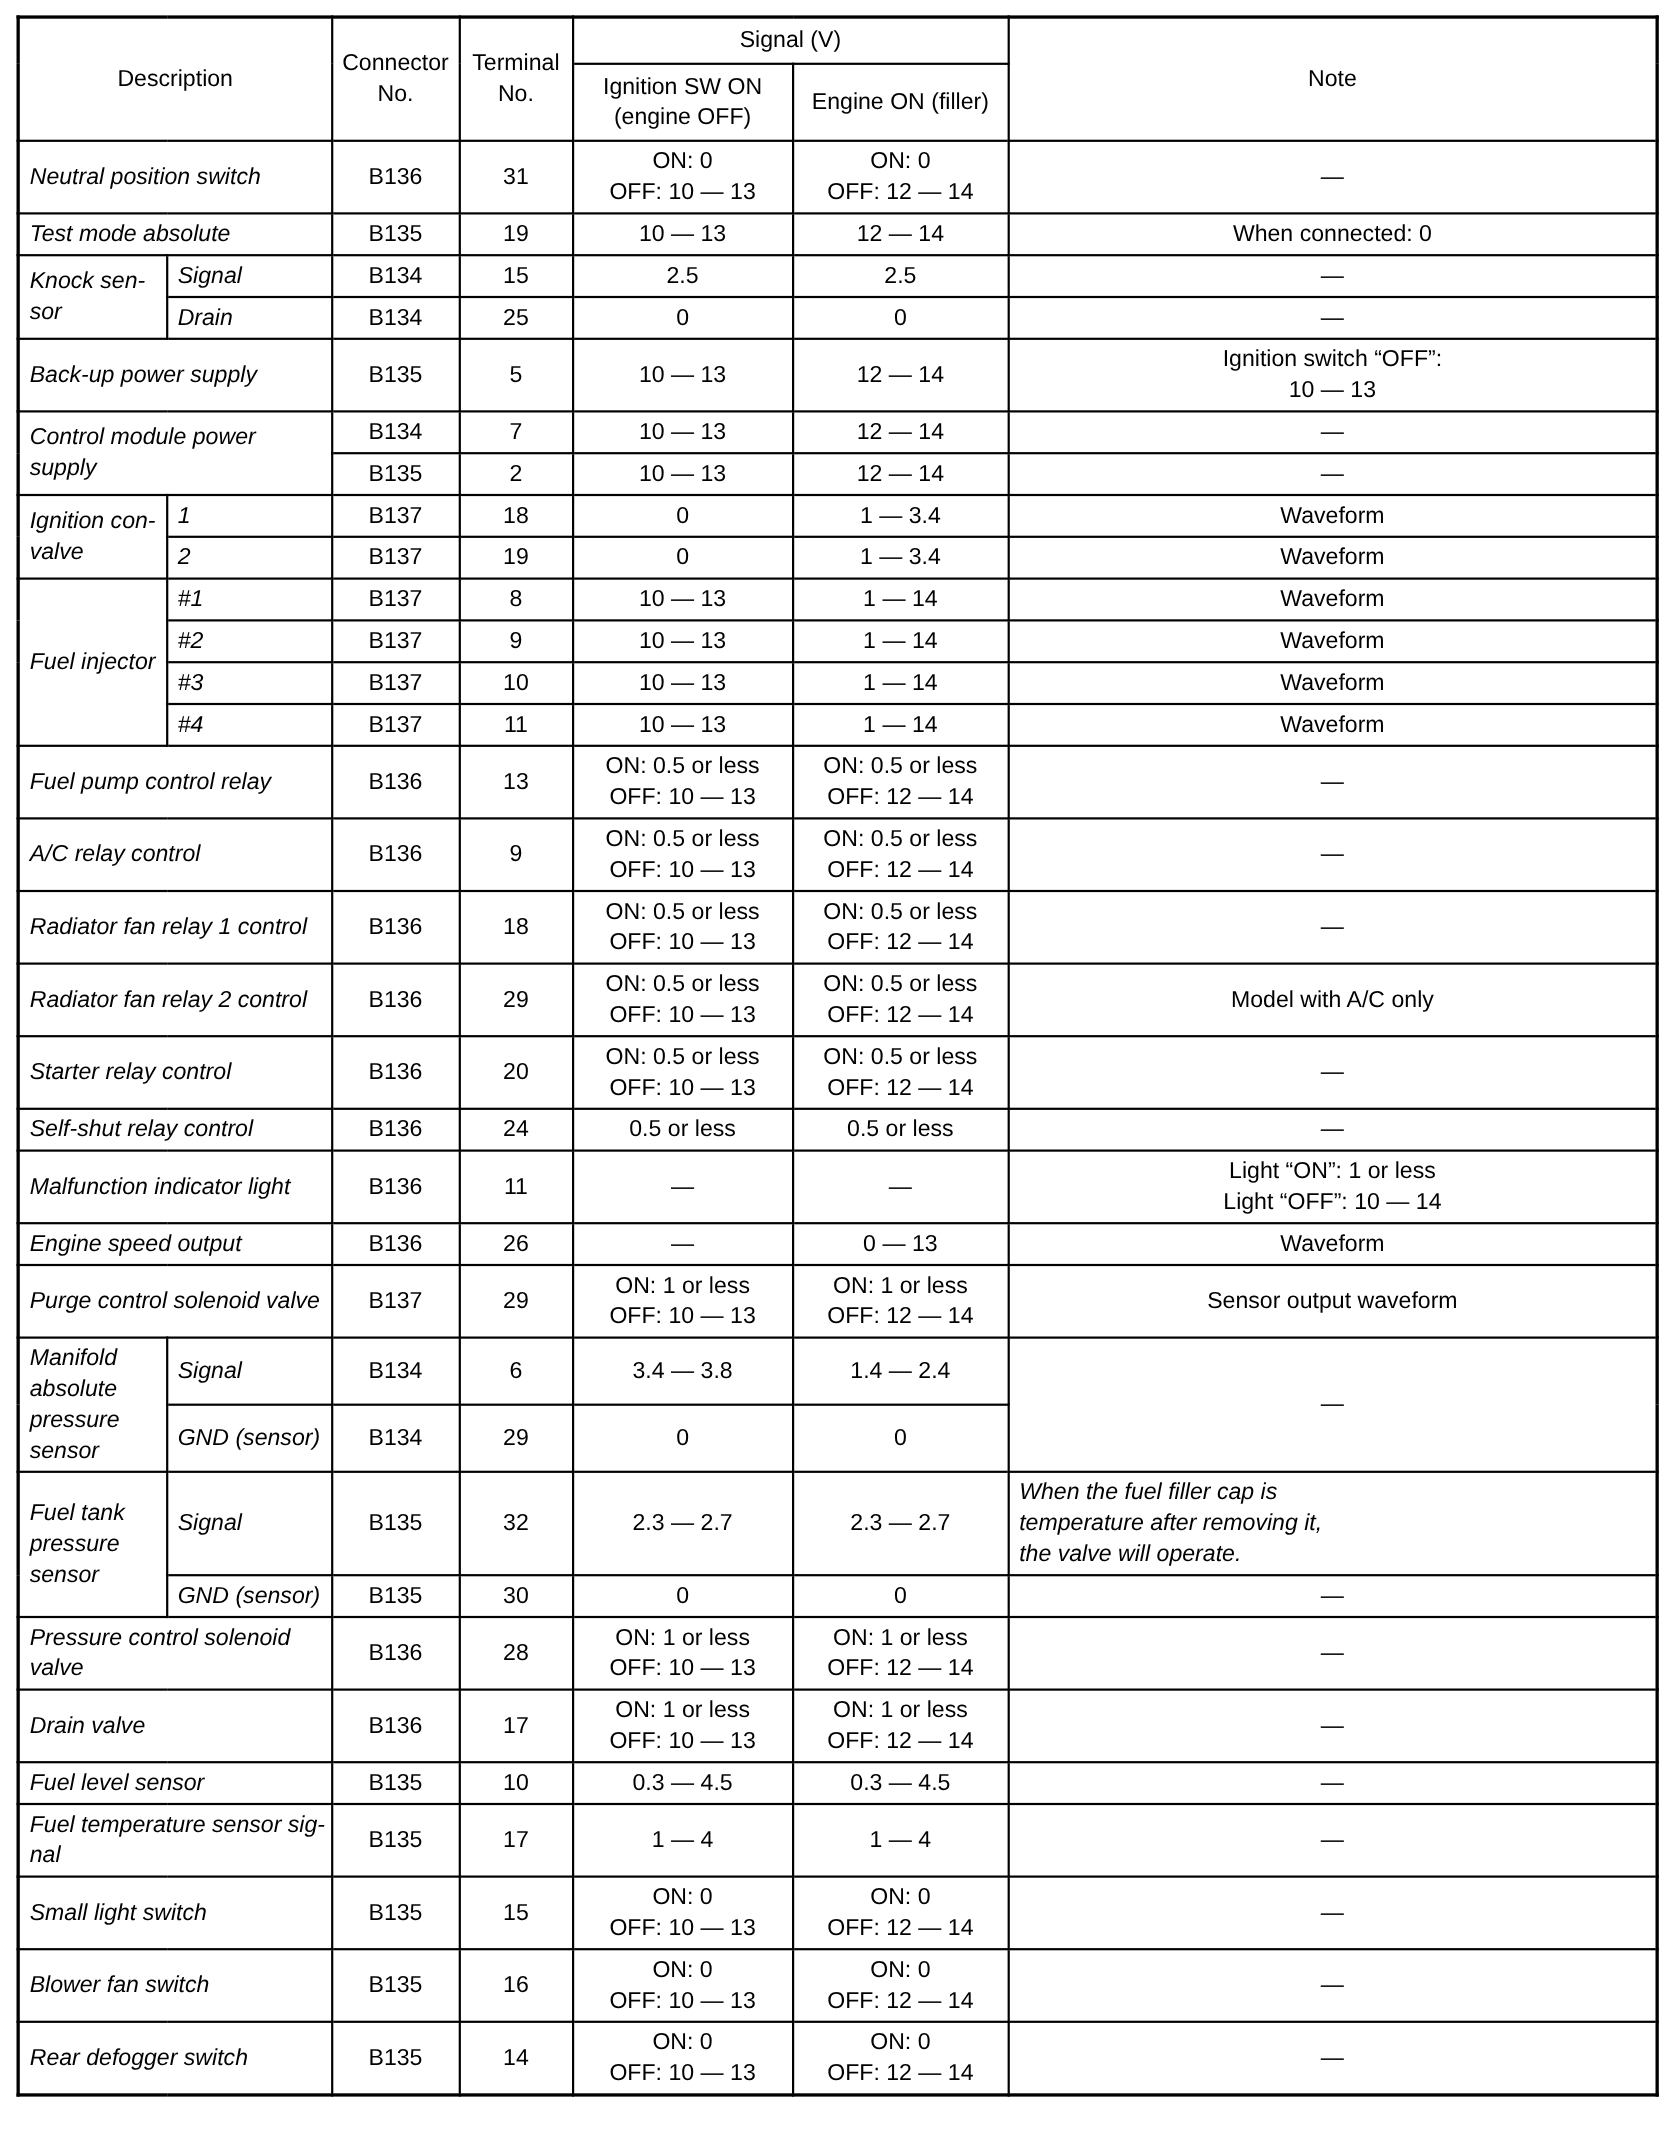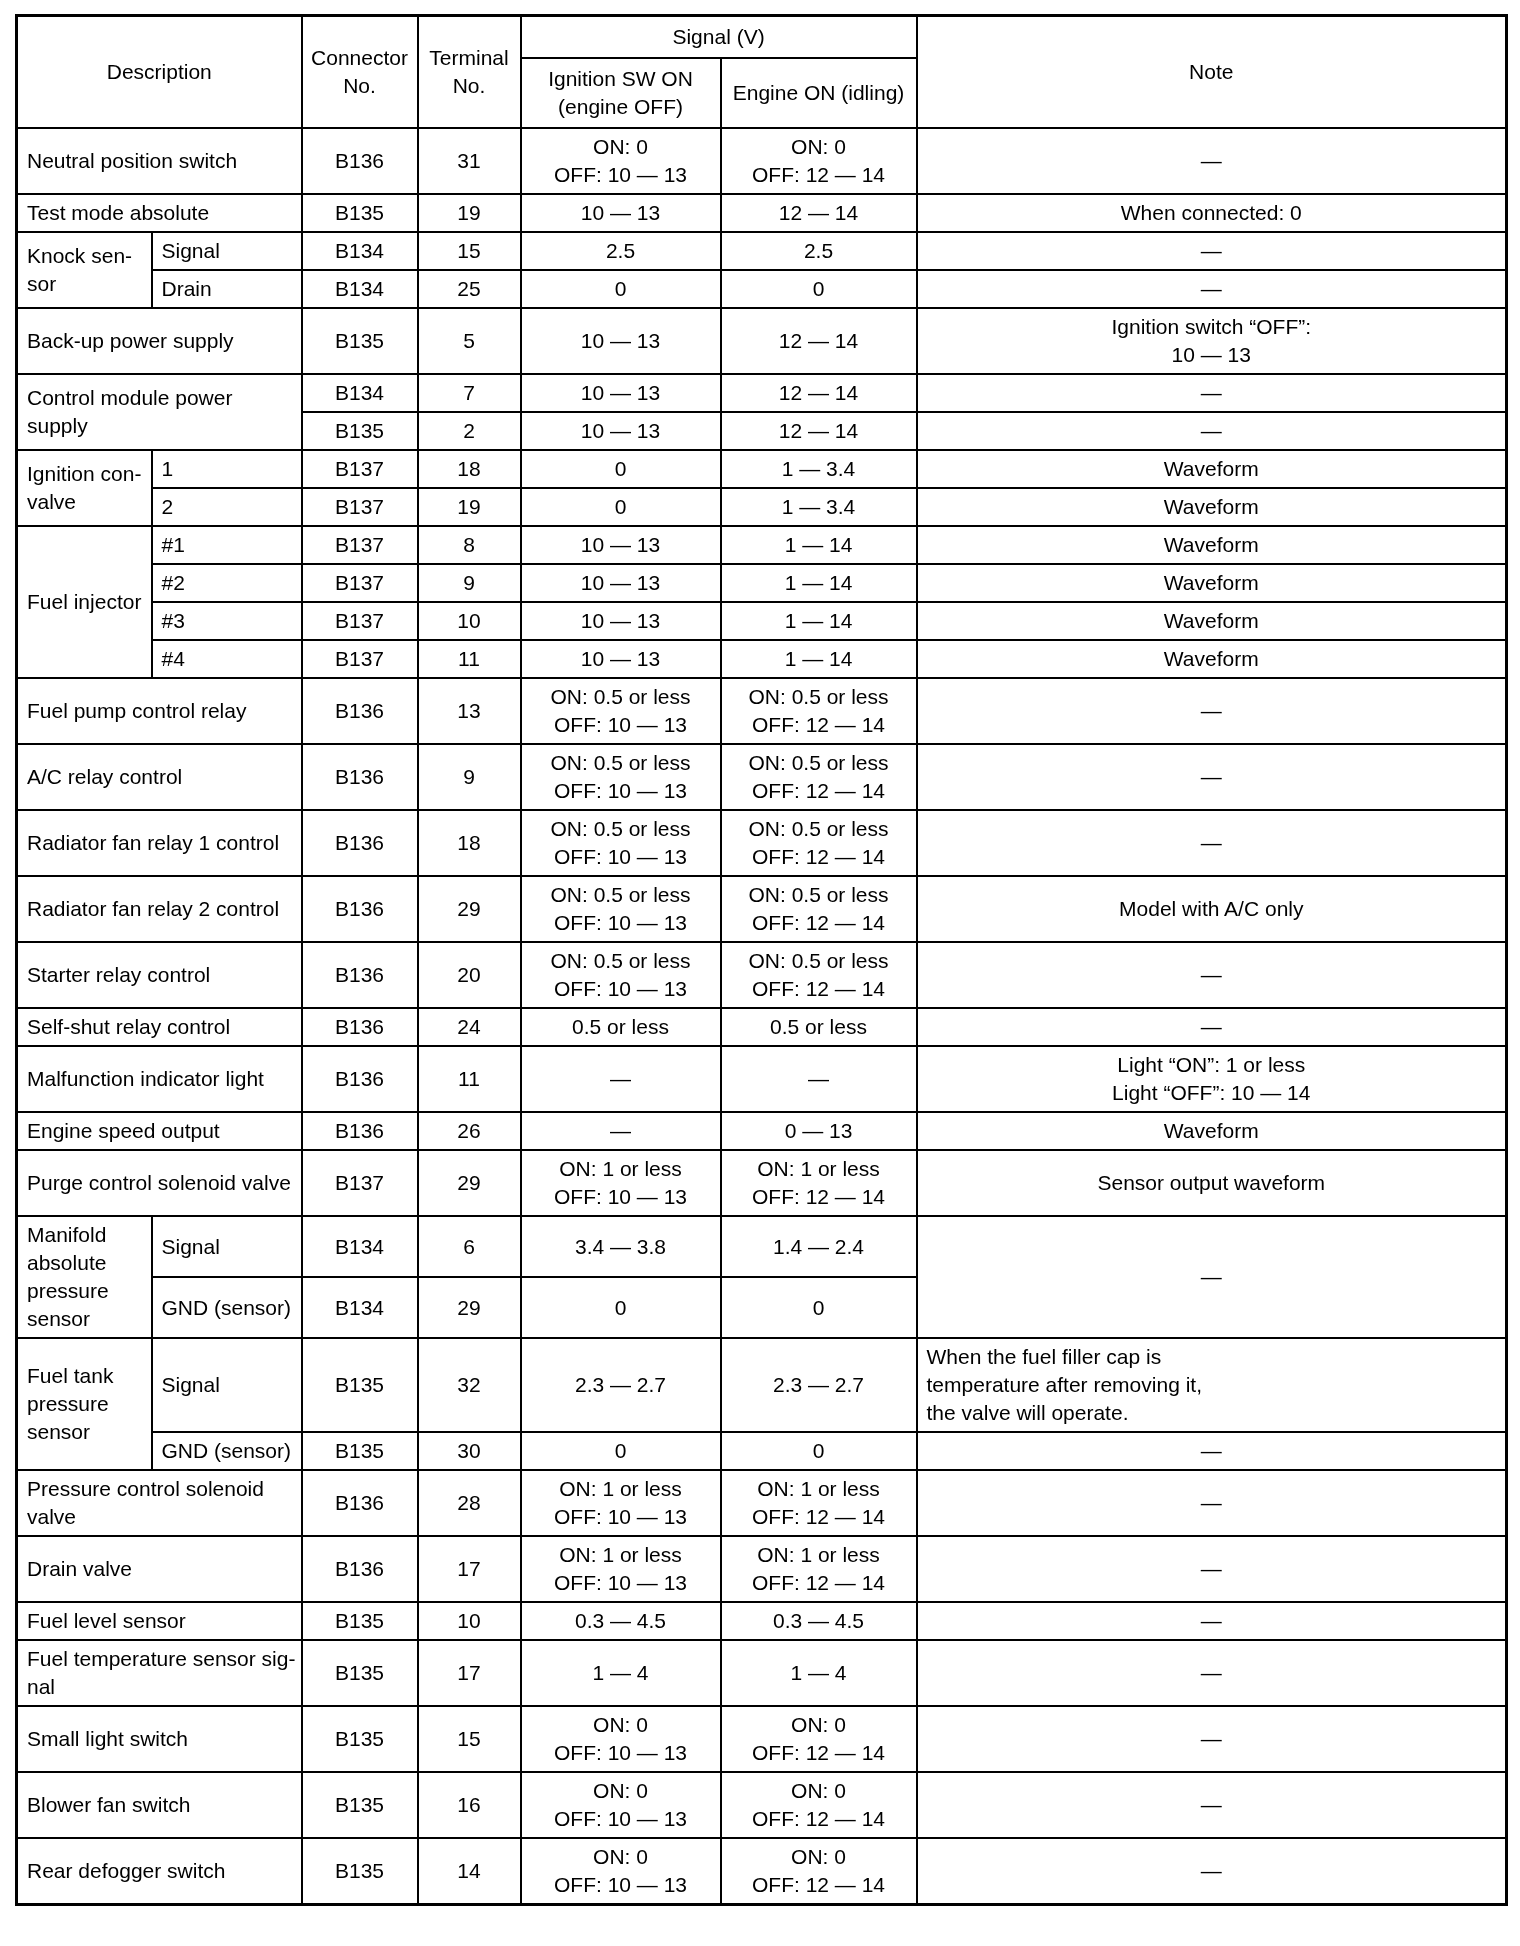--- a/index.html
+++ b/index.html
@@ -30,20 +30,21 @@
     text-align: center;
     vertical-align: middle;
     white-space: pre-line;
     overflow: hidden;
   }
   .sig th { padding: 6px 4px; }
   .sig .al {
     text-align: left;
     padding-left: 9px;
     padding-right: 4px;
+    font-style: italic;
   }
 </style>
 </head>
 <body>
 
 <div class="page">
   <table class="sig">
     <colgroup>
       <col style="width:135px">
       <col style="width:150px">
@@ -59,21 +60,21 @@
           <th rowspan="2">Connector
 No.</th>
           <th rowspan="2">Terminal
 No.</th>
           <th colspan="2">Signal (V)</th>
           <th rowspan="2">Note</th>
         </tr>
         <tr>
           <th>Ignition SW ON
 (engine OFF)</th>
-          <th>Engine ON (idling)</th>
+          <th>Engine ON (filler)</th>
         </tr>
       </thead>
     <tbody>
         <tr>
           <td colspan="2" class="al">Neutral position switch</td>
           <td>B136</td>
           <td>31</td>
           <td>ON: 0
 OFF: 10 — 13</td>
           <td>ON: 0

